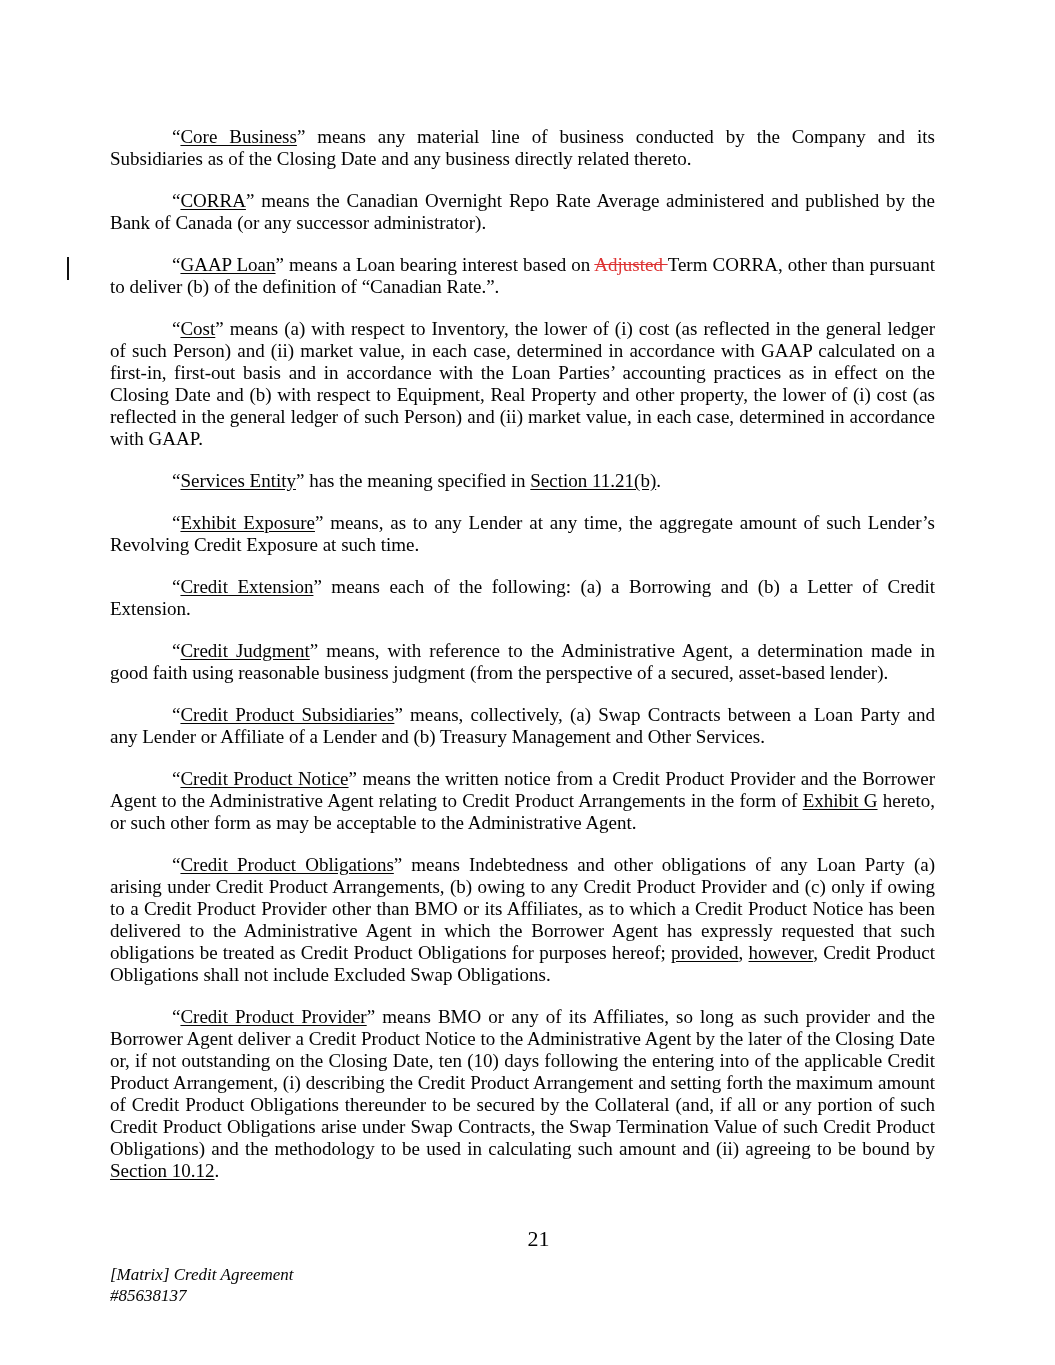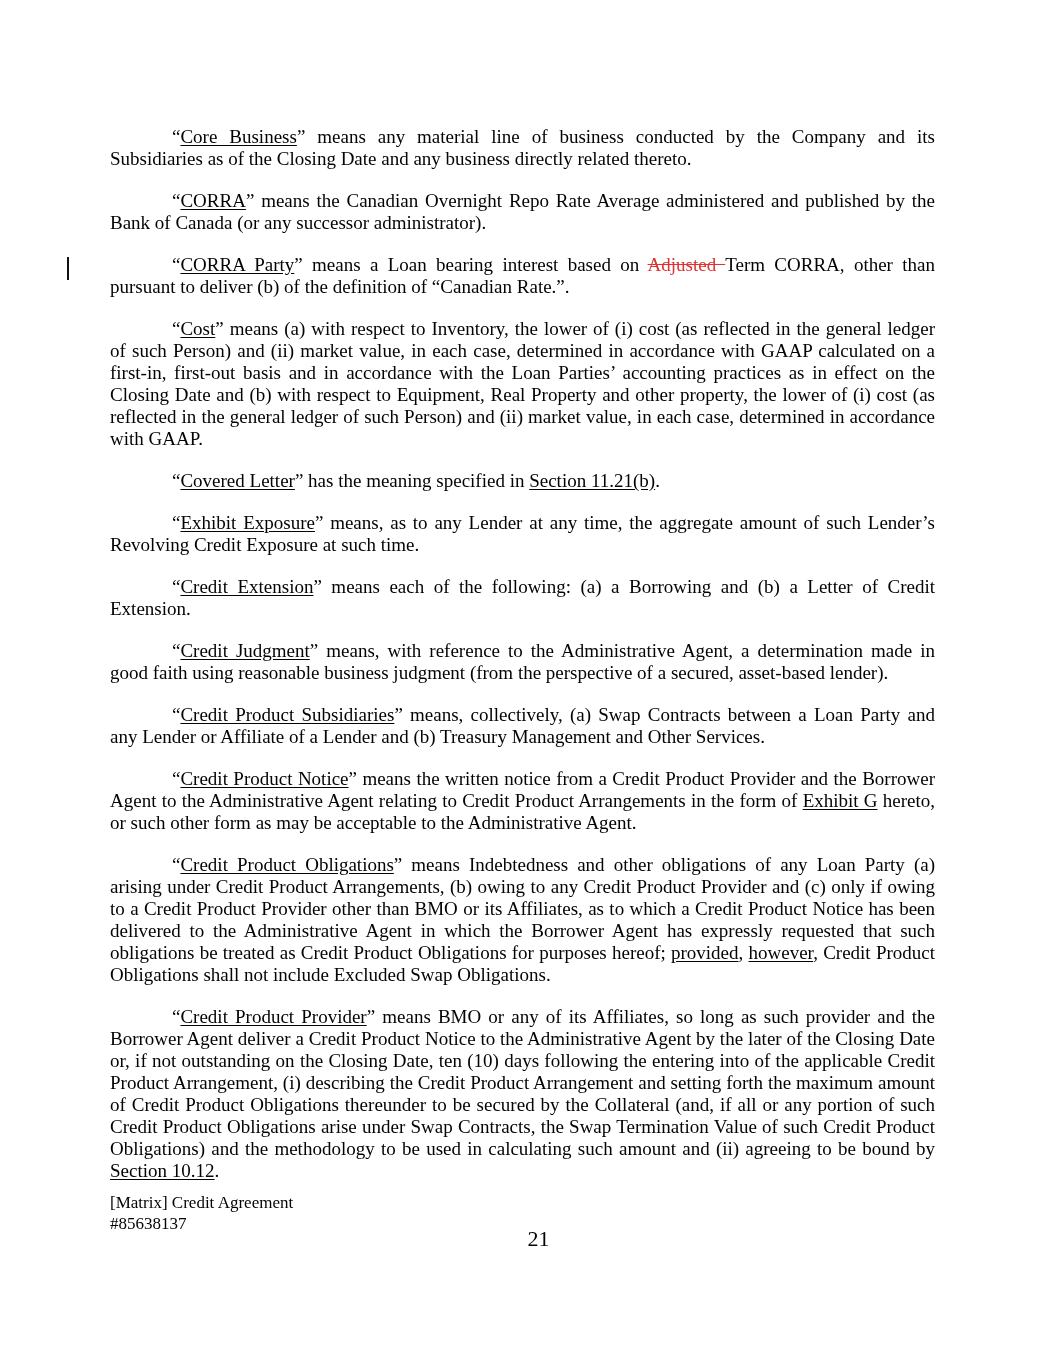--- a/index.html
+++ b/index.html
@@ -51,36 +51,37 @@
     left: 11px;
     width: 1055px;
     text-align: center;
     font-size: 22px;
     line-height: 22px;
     text-indent: 0;
   }
   .footer {
     position: absolute;
     left: 110px;
-    top: 1192px;
+    top: 1264px;
     font-size: 17px;
     line-height: 21px;
     text-indent: 0;
+    font-style: italic;
   }
 </style>
 </head>
 <body>
 
 <div class="page">
   <div class="doc-body">
       <p class="para"><span class="seg-normal">“</span><span class="seg-underline">Core Business</span><span class="seg-normal">” means any material line of business conducted by the Company and its Subsidiaries as of the Closing Date and any business directly related thereto.</span></p>
       <p class="para"><span class="seg-normal">“</span><span class="seg-underline">CORRA</span><span class="seg-normal">” means the Canadian Overnight Repo Rate Average administered and published by the Bank of Canada (or any successor administrator).</span></p>
-      <p class="para change-bar"><span class="bar"></span><span class="seg-normal">“</span><span class="seg-underline">CORRA Party</span><span class="seg-normal">” means a Loan bearing interest based on </span><span class="seg-strike-red">Adjusted </span><span class="seg-normal">Term CORRA, other than pursuant to deliver (b) of the definition of “Canadian Rate.”.</span></p>
+      <p class="para change-bar"><span class="bar"></span><span class="seg-normal">“</span><span class="seg-underline">GAAP Loan</span><span class="seg-normal">” means a Loan bearing interest based on </span><span class="seg-strike-red">Adjusted </span><span class="seg-normal">Term CORRA, other than pursuant to deliver (b) of the definition of “Canadian Rate.”.</span></p>
       <p class="para"><span class="seg-normal">“</span><span class="seg-underline">Cost</span><span class="seg-normal">” means (a) with respect to Inventory, the lower of (i) cost (as reflected in the general ledger of such Person) and (ii) market value, in each case, determined in accordance with GAAP calculated on a first-in, first-out basis and in accordance with the Loan Parties’ accounting practices as in effect on the Closing Date and (b) with respect to Equipment, Real Property and other property, the lower of (i) cost (as reflected in the general ledger of such Person) and (ii) market value, in each case, determined in accordance with GAAP.</span></p>
-      <p class="para"><span class="seg-normal">“</span><span class="seg-underline">Covered Letter</span><span class="seg-normal">” has the meaning specified in </span><span class="seg-underline">Section 11.21(b)</span><span class="seg-normal">.</span></p>
+      <p class="para"><span class="seg-normal">“</span><span class="seg-underline">Services Entity</span><span class="seg-normal">” has the meaning specified in </span><span class="seg-underline">Section 11.21(b)</span><span class="seg-normal">.</span></p>
       <p class="para"><span class="seg-normal">“</span><span class="seg-underline">Exhibit Exposure</span><span class="seg-normal">” means, as to any Lender at any time, the aggregate amount of such Lender’s Revolving Credit Exposure at such time.</span></p>
       <p class="para"><span class="seg-normal">“</span><span class="seg-underline">Credit Extension</span><span class="seg-normal">” means each of the following: (a) a Borrowing and (b) a Letter of Credit Extension.</span></p>
       <p class="para"><span class="seg-normal">“</span><span class="seg-underline">Credit Judgment</span><span class="seg-normal">” means, with reference to the Administrative Agent, a determination made in good faith using reasonable business judgment (from the perspective of a secured, asset-based lender).</span></p>
       <p class="para"><span class="seg-normal">“</span><span class="seg-underline">Credit Product Subsidiaries</span><span class="seg-normal">” means, collectively, (a) Swap Contracts between a Loan Party and any Lender or Affiliate of a Lender and (b) Treasury Management and Other Services.</span></p>
       <p class="para"><span class="seg-normal">“</span><span class="seg-underline">Credit Product Notice</span><span class="seg-normal">” means the written notice from a Credit Product Provider and the Borrower Agent to the Administrative Agent relating to Credit Product Arrangements in the form of </span><span class="seg-underline">Exhibit G</span><span class="seg-normal"> hereto, or such other form as may be acceptable to the Administrative Agent.</span></p>
       <p class="para"><span class="seg-normal">“</span><span class="seg-underline">Credit Product Obligations</span><span class="seg-normal">” means Indebtedness and other obligations of any Loan Party (a) arising under Credit Product Arrangements, (b) owing to any Credit Product Provider and (c) only if owing to a Credit Product Provider other than BMO or its Affiliates, as to which a Credit Product Notice has been delivered to the Administrative Agent in which the Borrower Agent has expressly requested that such obligations be treated as Credit Product Obligations for purposes hereof; </span><span class="seg-underline">provided</span><span class="seg-normal">, </span><span class="seg-underline">however</span><span class="seg-normal">, Credit Product Obligations shall not include Excluded Swap Obligations.</span></p>
       <p class="para"><span class="seg-normal">“</span><span class="seg-underline">Credit Product Provider</span><span class="seg-normal">” means BMO or any of its Affiliates, so long as such provider and the Borrower Agent deliver a Credit Product Notice to the Administrative Agent by the later of the Closing Date or, if not outstanding on the Closing Date, ten (10) days following the entering into of the applicable Credit Product Arrangement, (i) describing the Credit Product Arrangement and setting forth the maximum amount of Credit Product Obligations thereunder to be secured by the Collateral (and, if all or any portion of such Credit Product Obligations arise under Swap Contracts, the Swap Termination Value of such Credit Product Obligations) and the methodology to be used in calculating such amount and (ii) agreeing to be bound by </span><span class="seg-underline">Section 10.12</span><span class="seg-normal">.</span></p>
     </div>
 
   <div class="page-number">21</div>

